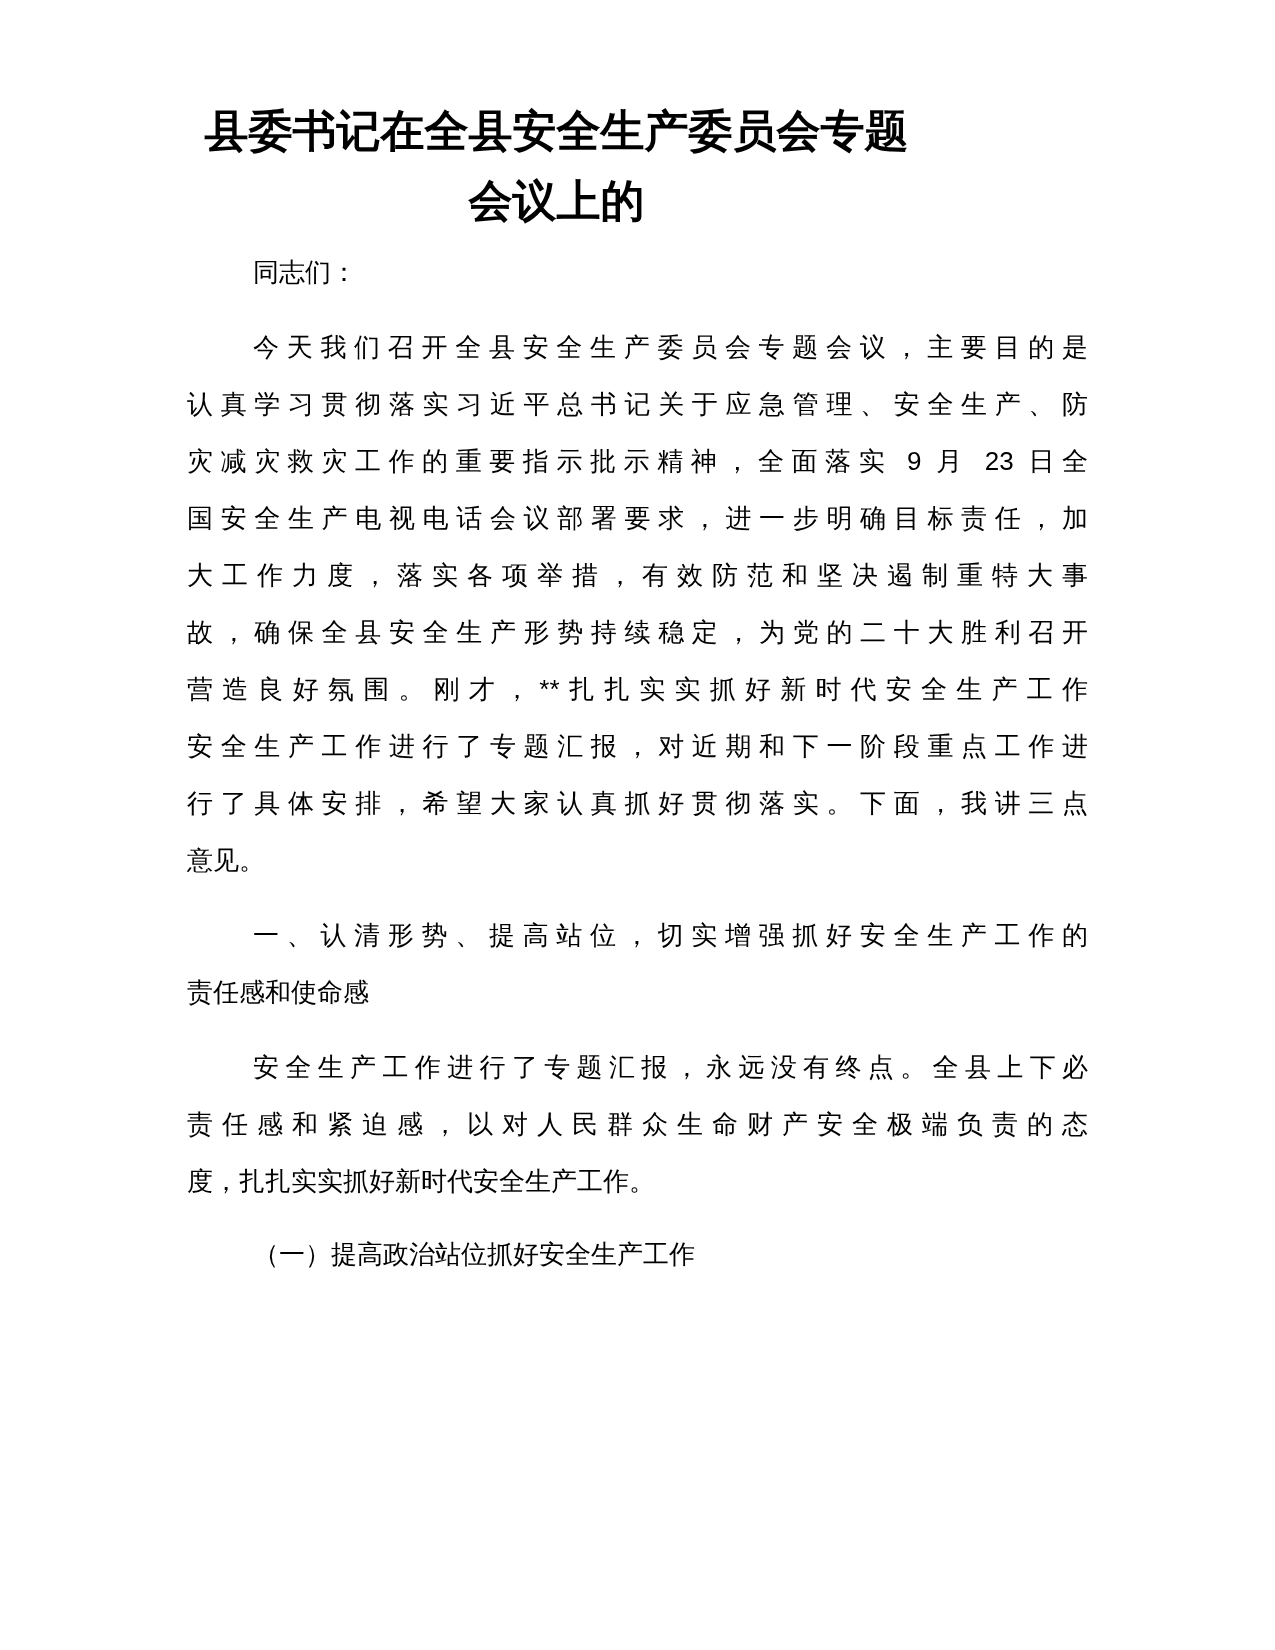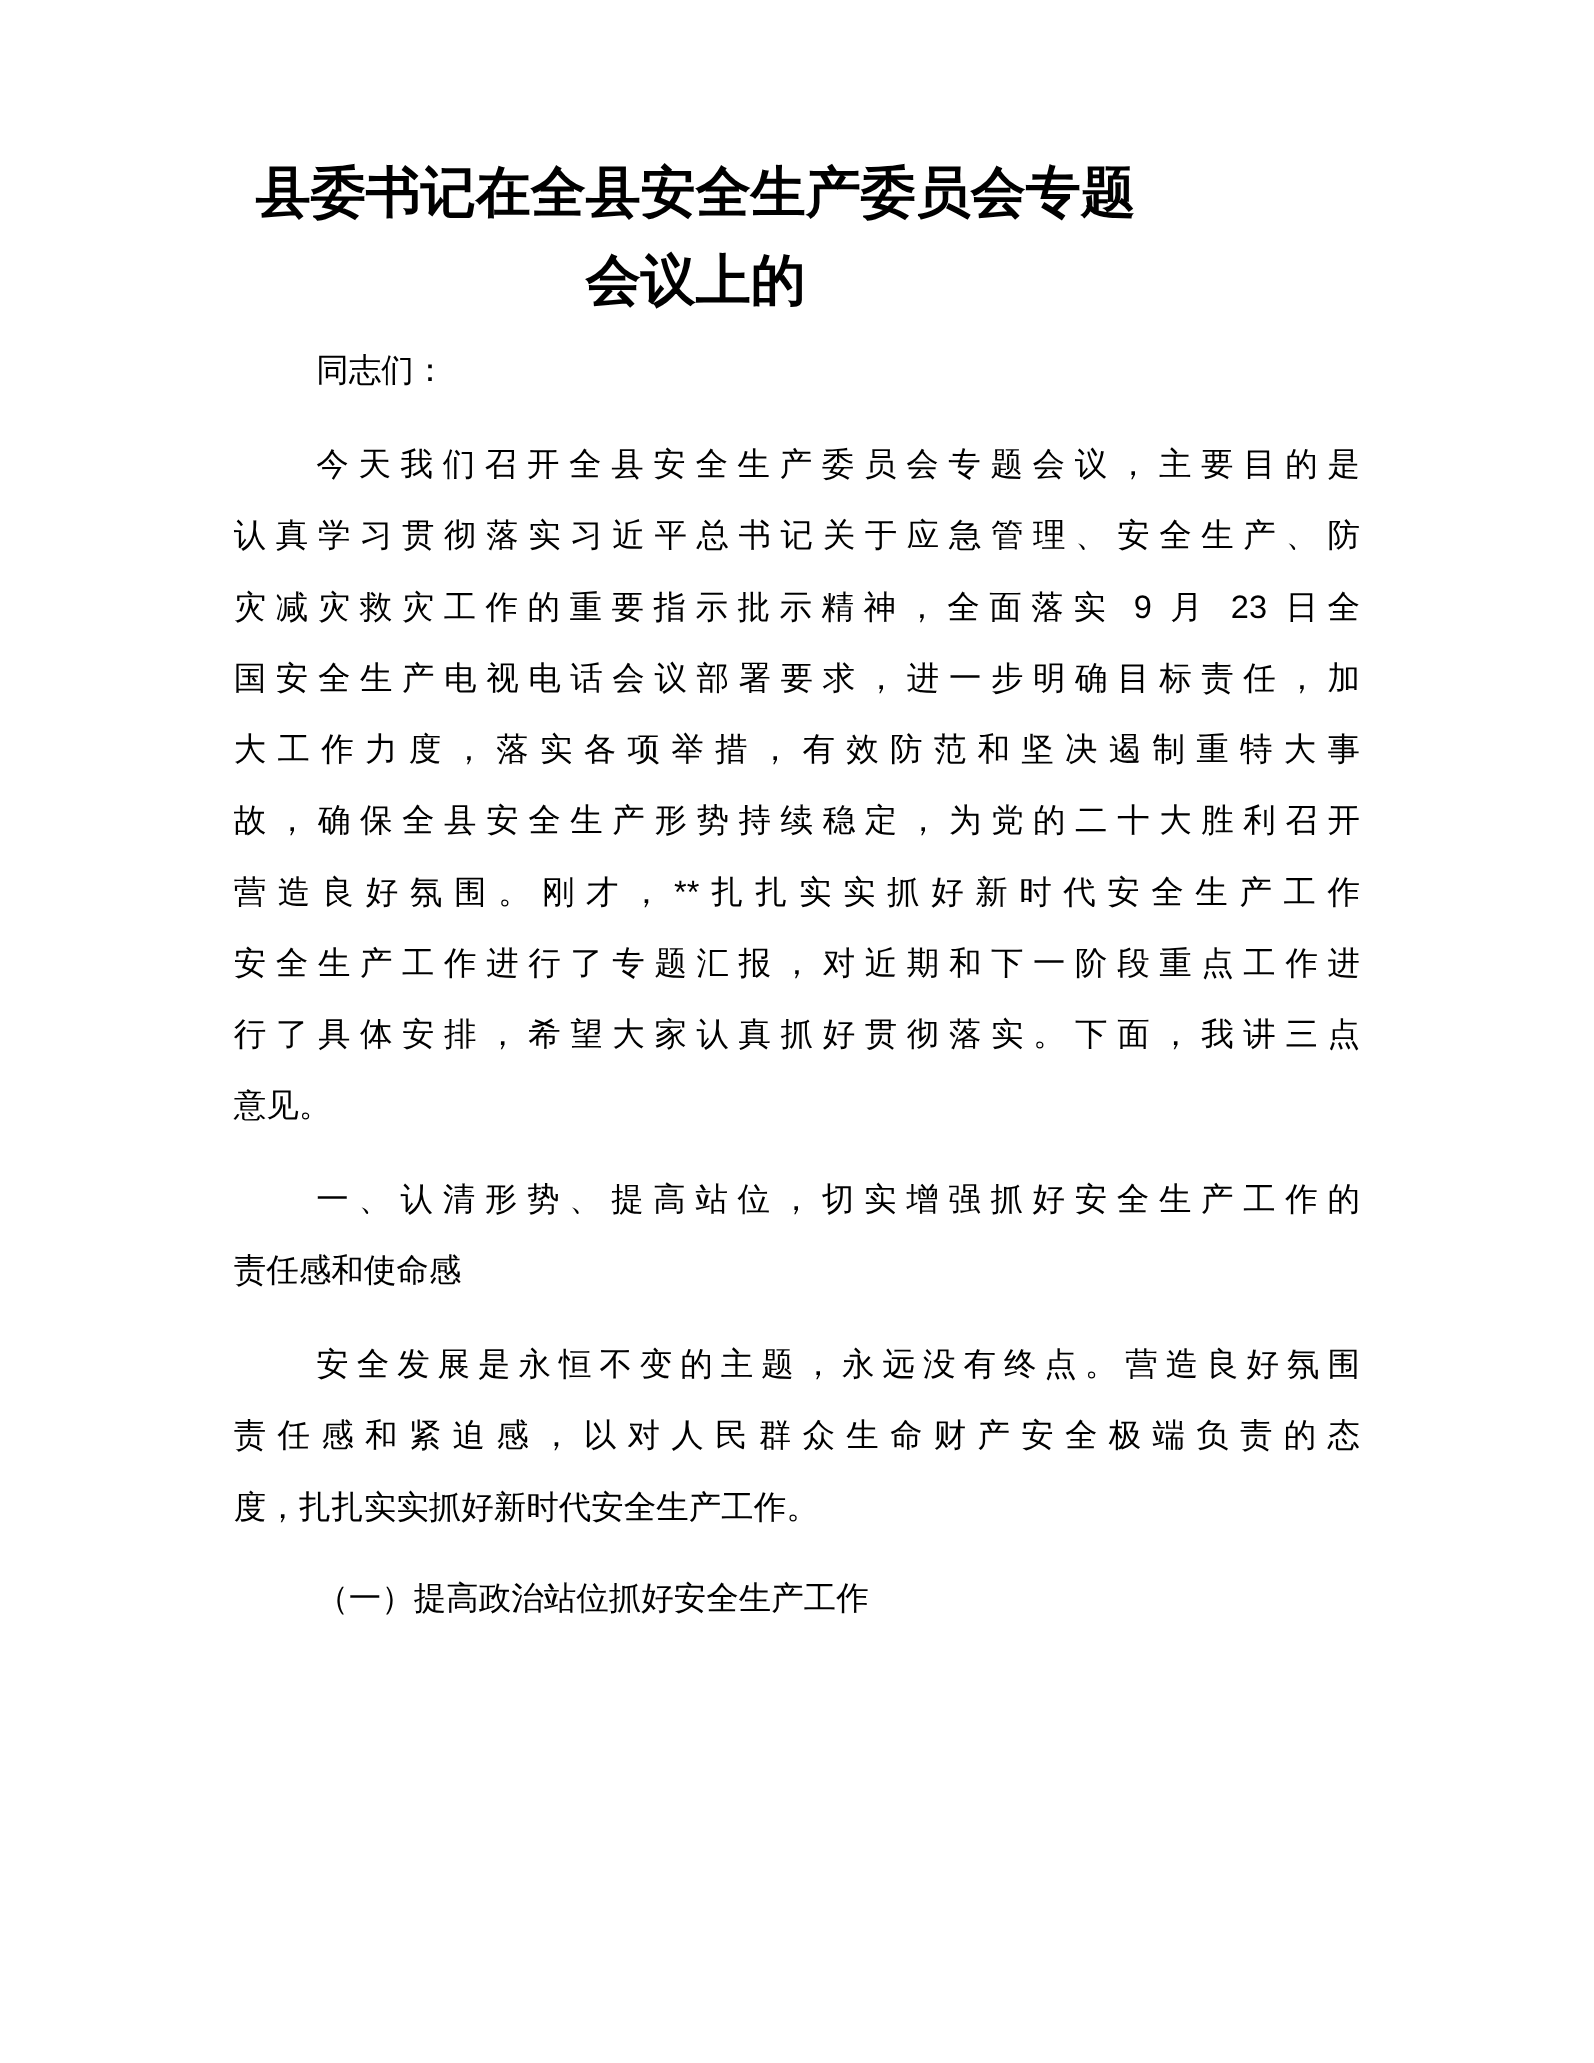--- a/index.html
+++ b/index.html
@@ -12,21 +12,21 @@
     height: 1650px;
     position: relative;
     font-family: "Liberation Sans", sans-serif;
     color: #000000;
     overflow: hidden;
   }
   .page {
     box-sizing: border-box;
     width: 1113px;
     height: 1650px;
-    padding: 120px 187px 60px 187px;
+    padding: 96px 187px 60px 187px;
     background: #ffffff;
   }
   .title {
     font-size: 44px;
     font-weight: bold;
     line-height: 70px;
     text-align: center;
     margin: 0 0 8px 0;
   }
   .title-line {
@@ -77,21 +77,21 @@
         <div class="line justify">营造良好氛围。刚才，**扎扎实实抓好新时代安全生产工作</div>
         <div class="line justify">安全生产工作进行了专题汇报，对近期和下一阶段重点工作进</div>
         <div class="line justify">行了具体安排，希望大家认真抓好贯彻落实。下面，我讲三点</div>
         <div class="line">意见。</div>
       </div>
       <div class="para">
         <div class="line first justify">一、认清形势、提高站位，切实增强抓好安全生产工作的</div>
         <div class="line">责任感和使命感</div>
       </div>
       <div class="para">
-        <div class="line first justify">安全发展是永恒不变的主题，永远没有终点。营造良好氛围</div>
+        <div class="line first justify">安全生产工作进行了专题汇报，永远没有终点。全县上下必</div>
         <div class="line justify">责任感和紧迫感，以对人民群众生命财产安全极端负责的态</div>
         <div class="line">度，扎扎实实抓好新时代安全生产工作。</div>
       </div>
       <div class="para">
         <div class="line first">（一）提高政治站位抓好安全生产工作</div>
       </div>
     </div>
 </div>
 
 </body></html>

